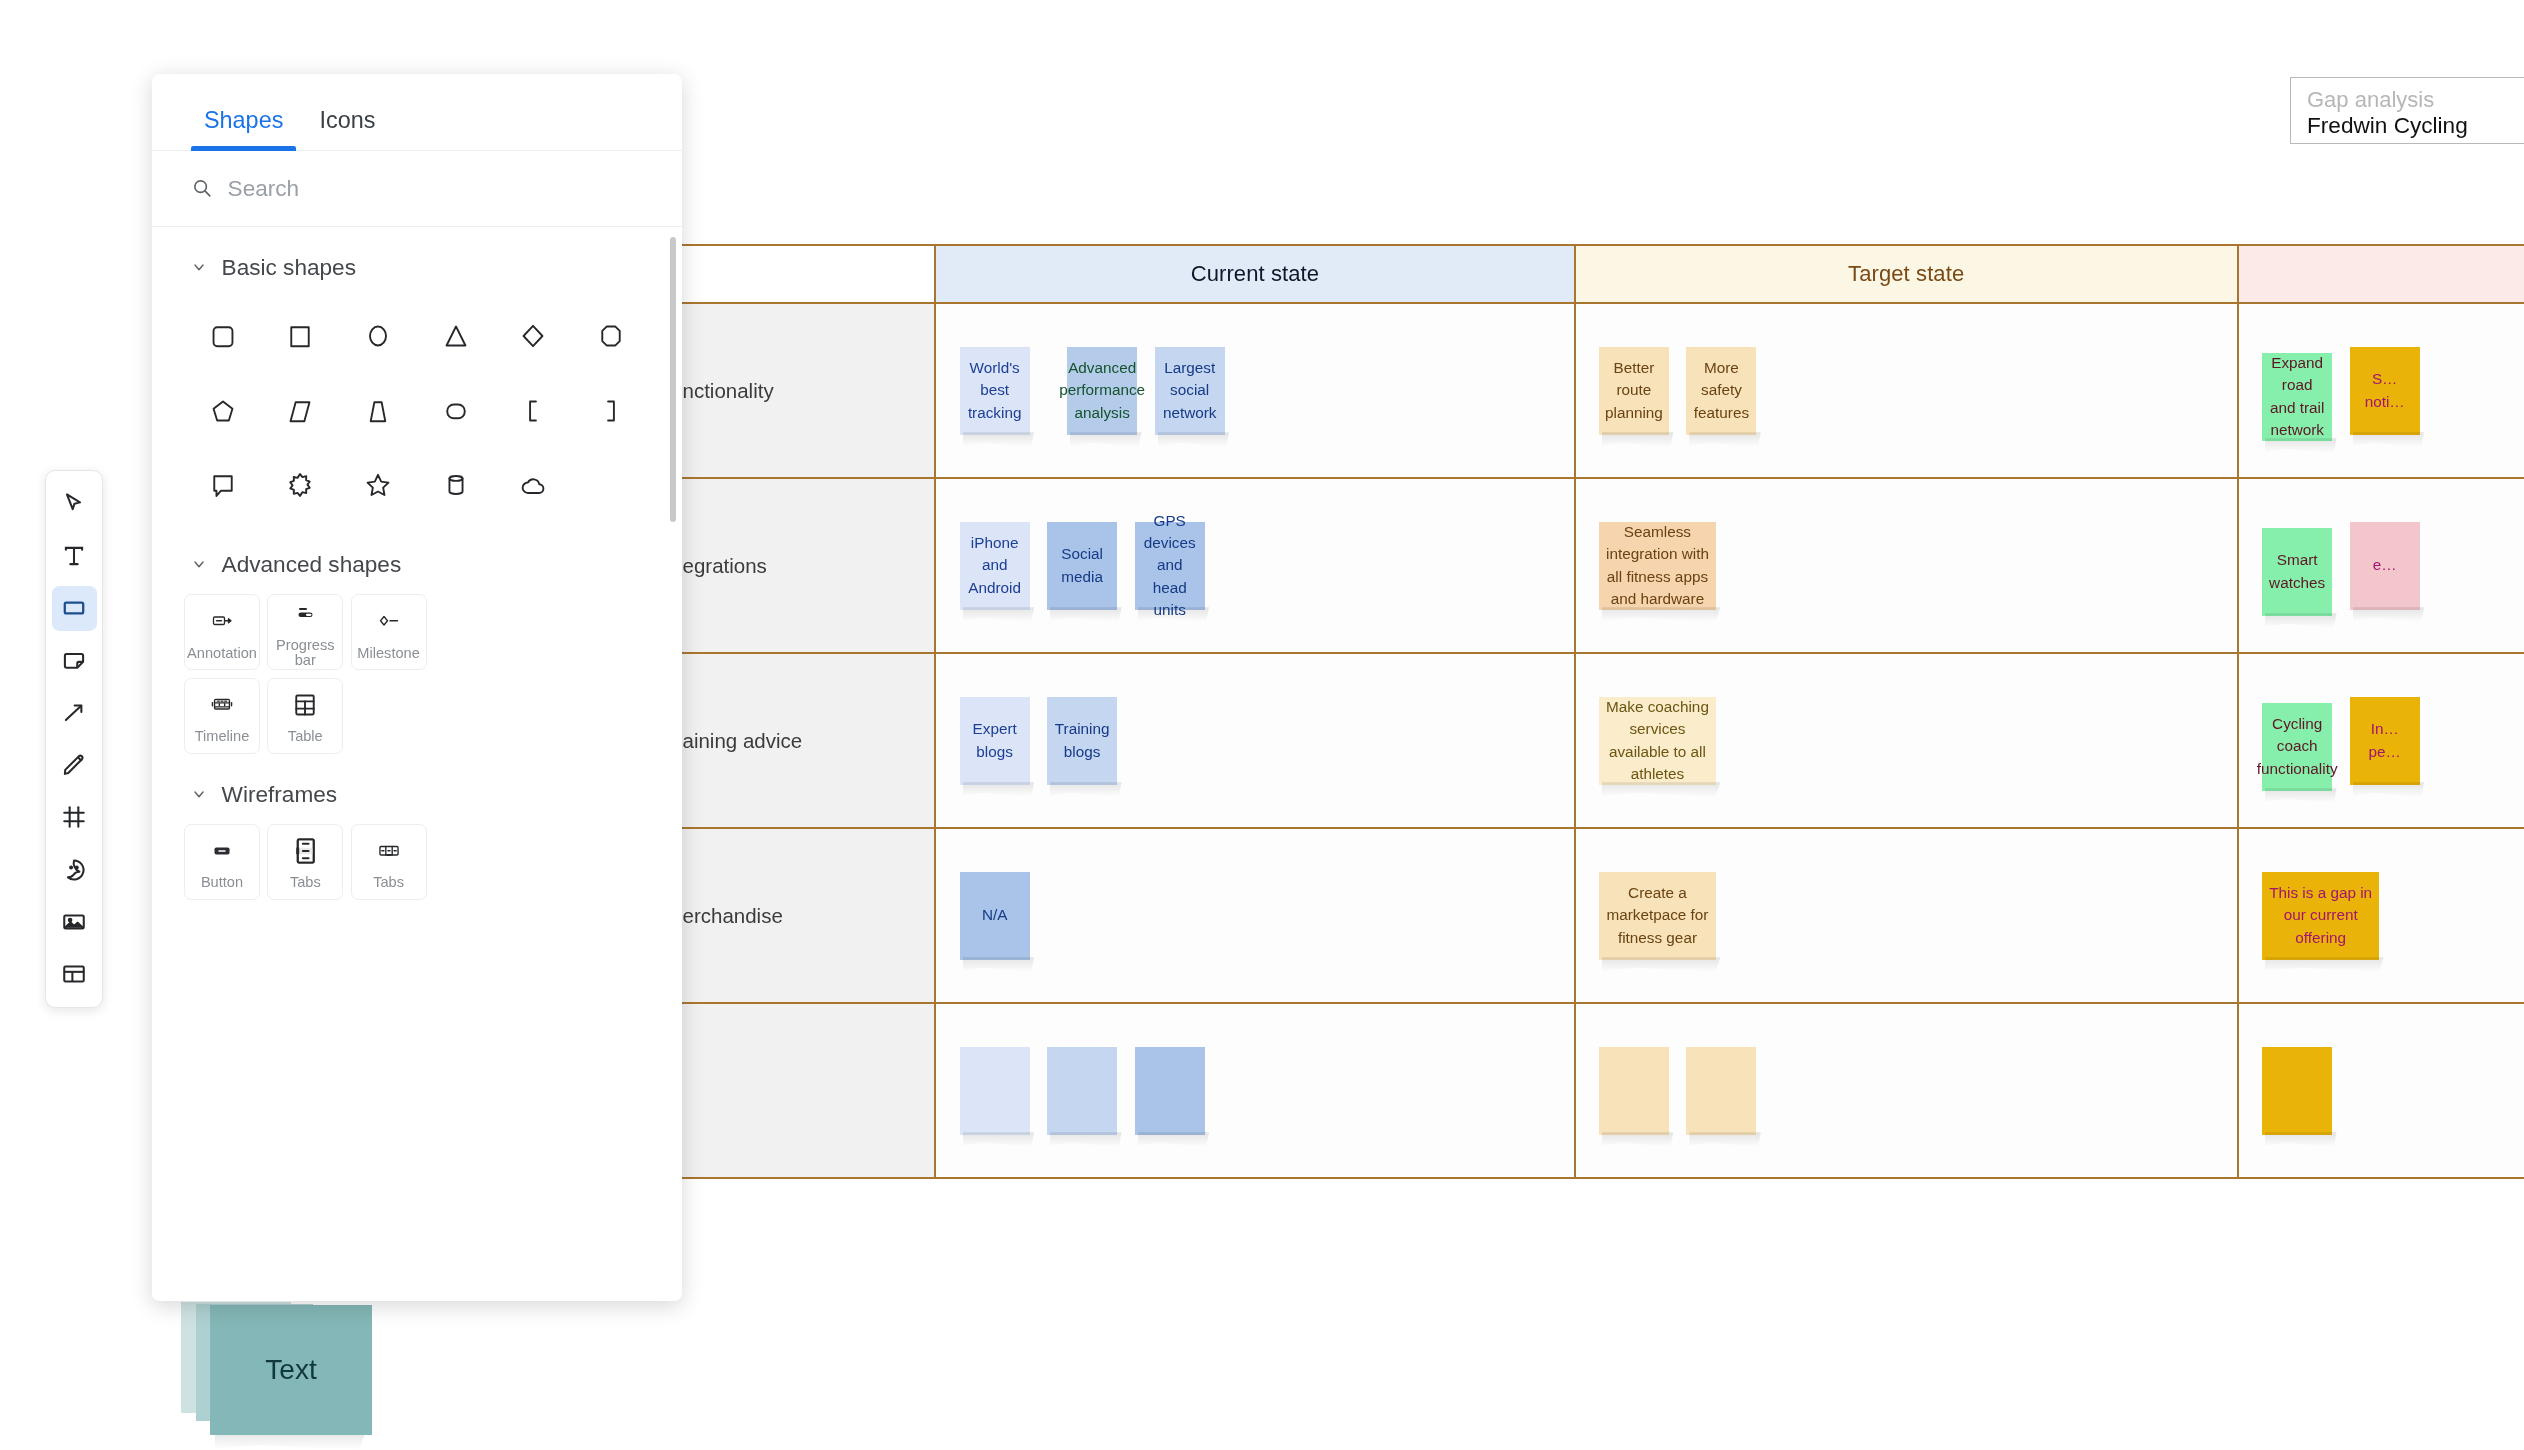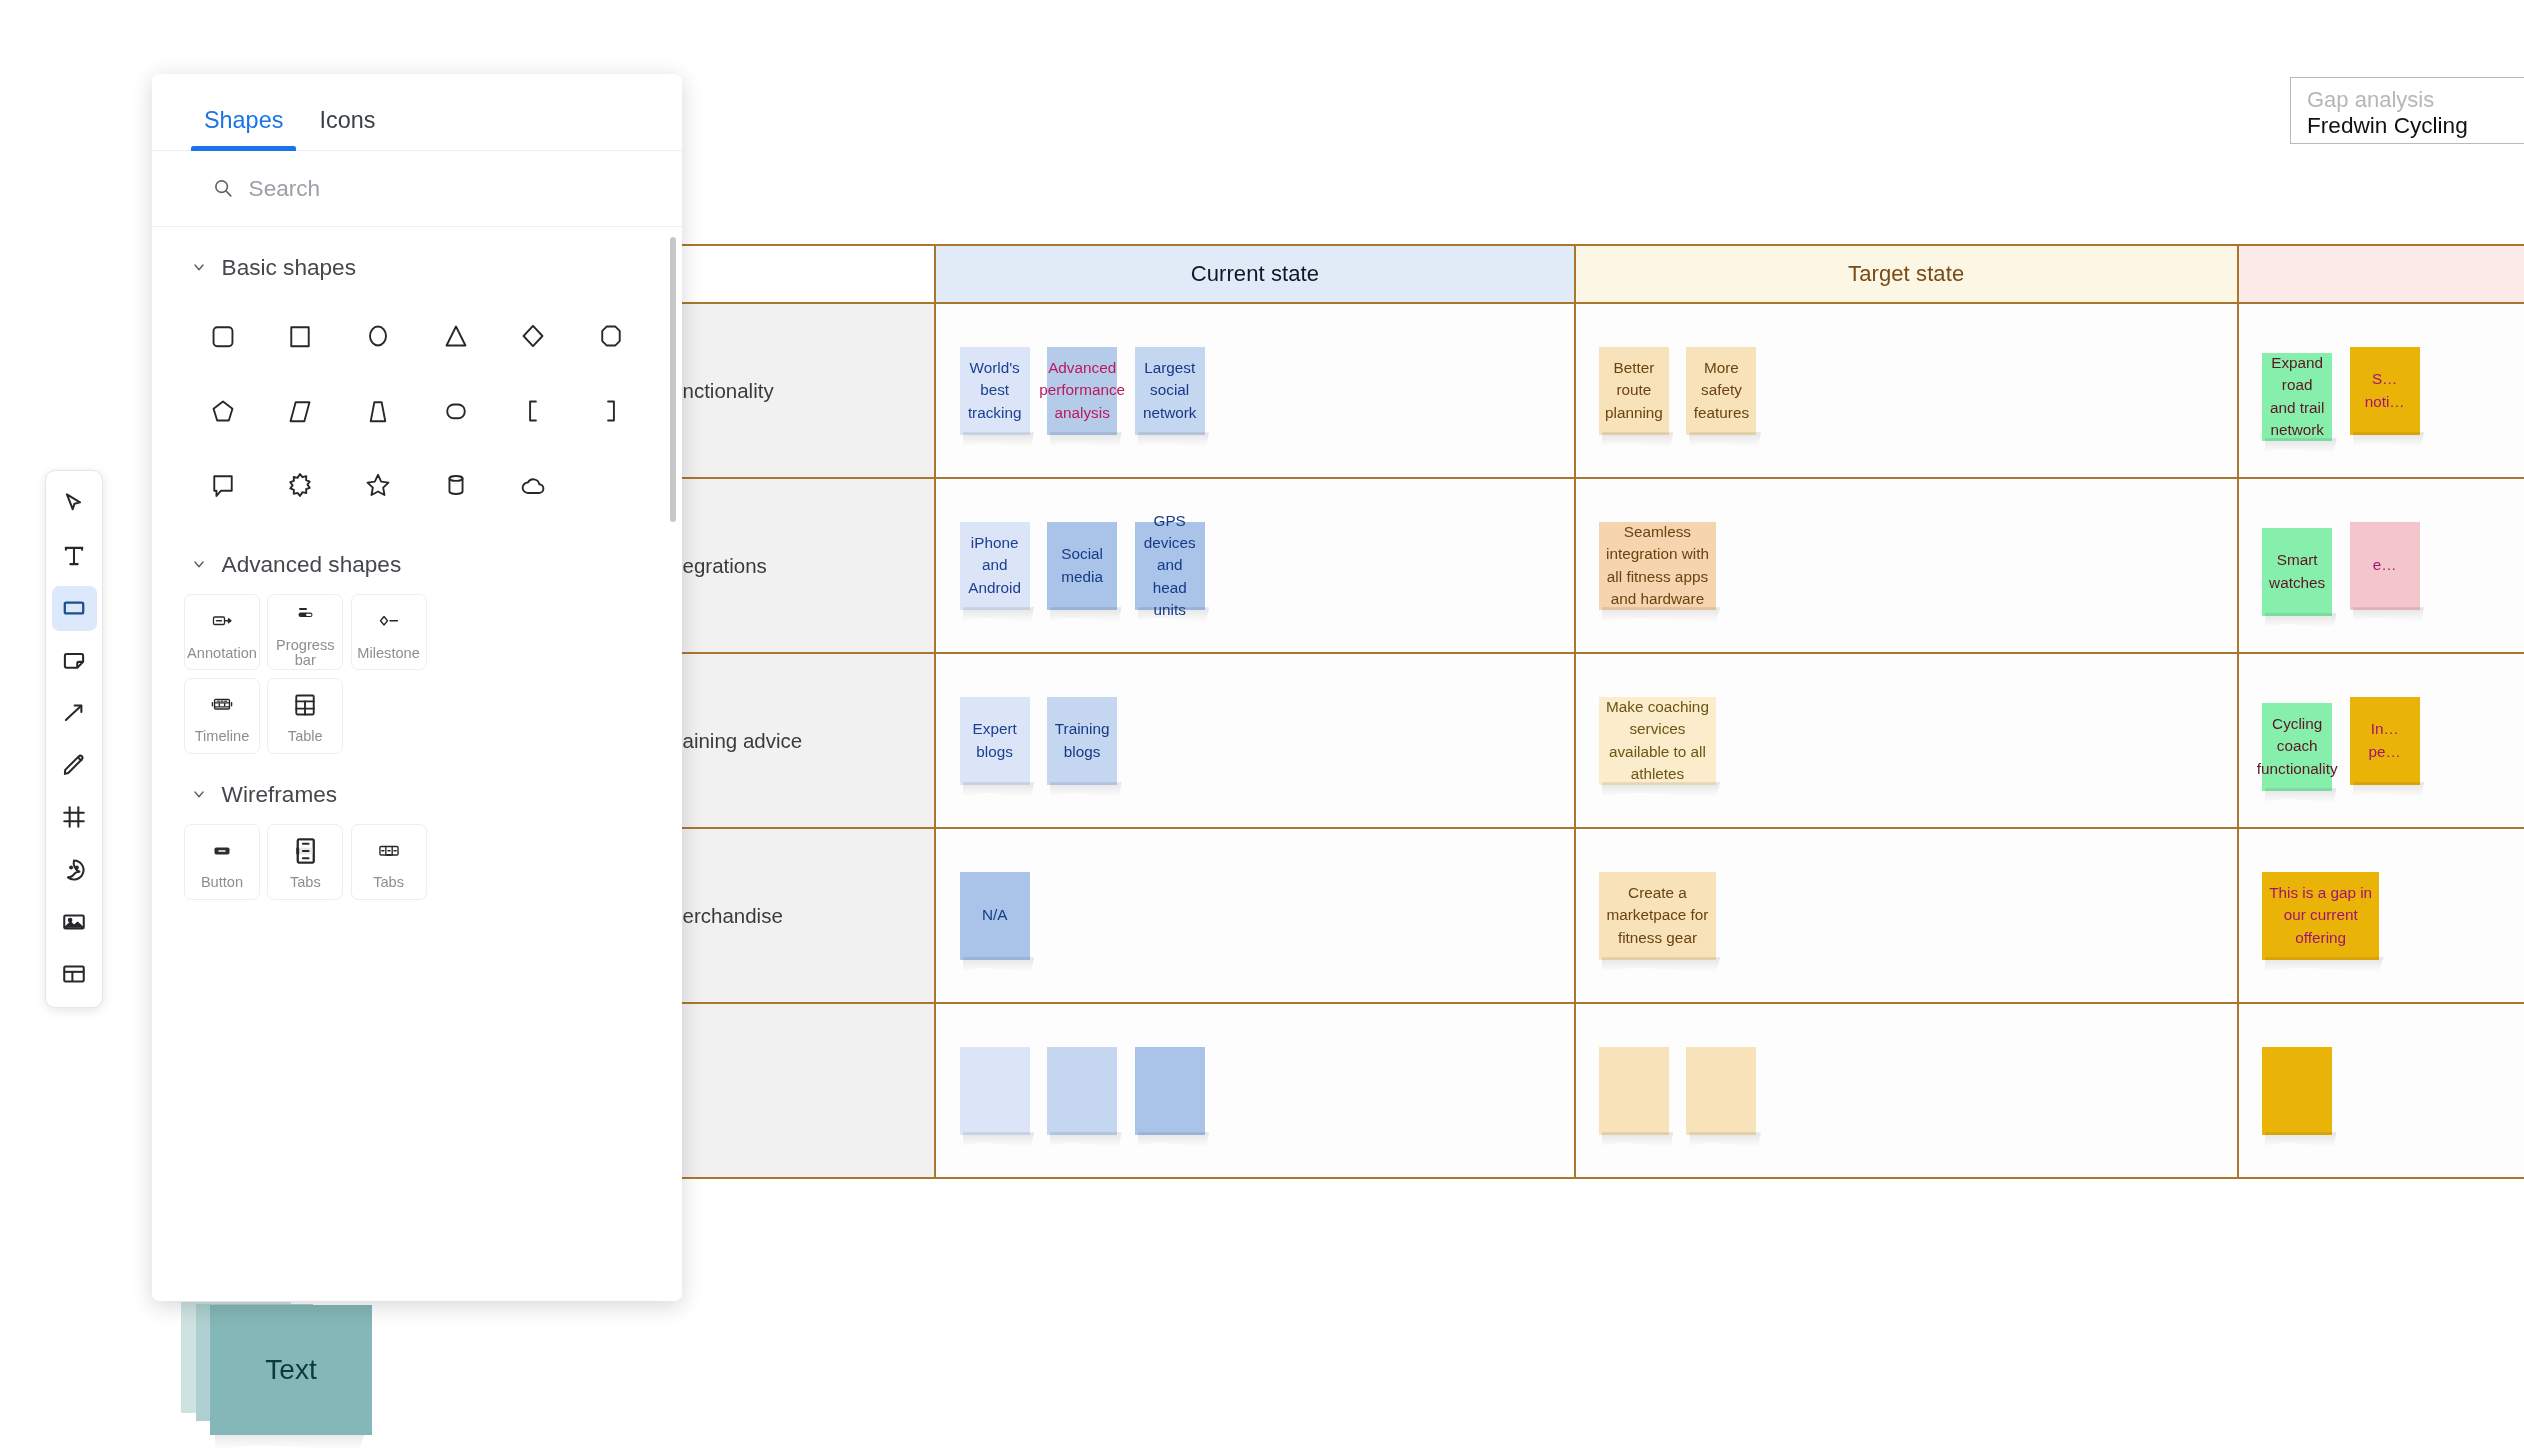--- a/index.html
+++ b/index.html
@@ -65,21 +65,21 @@
   .card::after {
     content:""; position:absolute; left:2.9px; right:-4.4px; bottom:-12.4px; height:14.6px;
     background: linear-gradient(to bottom, rgba(0,0,0,.10), rgba(0,0,0,0));
     clip-path: polygon(0 0, 100% 0, 96% 100%, 30% 72%, 0 92%);
     z-index:1; pointer-events:none;
   }
   .w1 { width: 70px; }
   .w2 { width: 117px; }
 
   .blue-1 { background:#dbe5f7; color:#1c3f94; }
-  .blue-2 { background:#b4cbea; color:#be185d; }
+  .blue-2 { background:#b4cbea; color:#14532d;margin-left:20px; }
   .blue-3 { background:#c4d6f0; color:#163a87; }
   .blue-4 { background:#a9c4e8; color:#163a87; }
   .orange-1 { background:#f7e2b9; color:#6b4312; }
   .orange-2 { background:#f6d4ae; color:#6b4312; }
   .orange-3 { background:#fbeccb; color:#6b5512; }
   .pink-1 { background:#86efac; color:#5e1624;margin-top:12px; }
   .pink-2 { background:#eab308; color:#a3146f; }
   .pink-3 { background:#f2c6ca; color:#a3146f; }
 
   
@@ -143,21 +143,21 @@
     padding: 0 13px 16px 13px; cursor:pointer;
     position: relative;
   }
   .tab.active { color:#1a73e8; }
   .tab.active::after {
     content:""; position:absolute; left:0; right:0; bottom:-0.7px;
     height:4.4px; background:#1a73e8; border-radius:2.2px 2.2px 0 0;
   }
   .searchrow {
     display:flex; align-items:center; gap: 14.6px;
-    padding: 0 60px; height: 76px;
+    padding: 0 39px; height: 76px;
     border-bottom: 0.7px solid #eceff1;
   }
   .search-input {
     border:none; outline:none; font-size:22.6px; color:#333;
     background:transparent; width: 100%;
     font-family:"Liberation Sans", sans-serif;
   }
   .search-input::placeholder { color:#9aa0a6; }
 
   .panel-scroll { position:relative; height: calc(100% - 153px); overflow:hidden; padding-bottom: 14.6px; }

